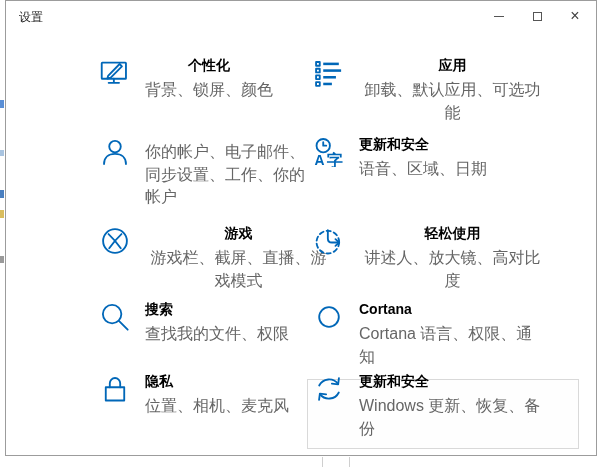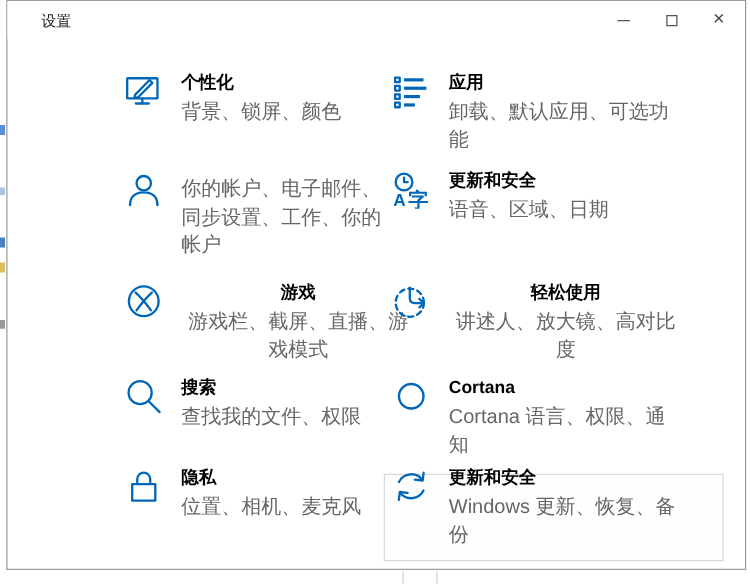--- a/index.html
+++ b/index.html
@@ -6,35 +6,35 @@
   .screen {
     position:relative; width:600px; height:467px; background:#ffffff;
     font-family:"Liberation Sans","DejaVu Sans",sans-serif; overflow:hidden;
   }
   
   .window {
     position:absolute; left:5px; top:0; width:592px; height:456px;
     background:#ffffff; border:1px solid #9c9c9c; box-sizing:border-box;
   }
   .titlebar { position:absolute; top:0; left:0; width:100%; height:30px; background:#fff; }
-  .win-title { position:absolute; left:27px; top:8px; font-size:12px; color:#222; }
+  .win-title { position:absolute; left:13px; top:8px; font-size:12px; color:#222; }
   .controls { position:absolute; top:0; right:2px; height:30px; display:flex; }
   .ctrl { width:38px; height:30px; display:flex; align-items:center; justify-content:center; }
   .glyph-min { display:block; width:10px; height:0; border-top:1px solid #555; }
   .glyph-max { display:block; width:9px; height:9px; border:1px solid #555; box-sizing:border-box; }
   .glyph-close { font-size:16px; color:#444; line-height:1; }
 
   
   .highlight {
     position:absolute; left:301px; top:378px; width:272px; height:70px;
     background:#fefefe; border:1px solid #d9d9d9; box-sizing:border-box;
   }
   .tile { position:absolute; display:flex; align-items:flex-start; width:232px; cursor:default; }
   .c1 { left:94px; } .c2 { left:308px; }
-  .r1 { top:56px; } .r2 { top:135px; } .r3 { top:224px;text-align:center; } .r4 { top:300px; } .r5 { top:372px; }
+  .r1 { top:56px;text-align:center; } .r2 { top:135px; } .r3 { top:224px;text-align:center; } .r4 { top:300px; } .r5 { top:372px; }
   .ticon { width:32px; height:32px; flex:none; margin-top:1px; }
   .ticon svg { width:30px; height:30px; display:block; }
   .ticon svg * { stroke:var(--accent,#0067b8); fill:none; stroke-width:1.6; stroke-linecap:round; stroke-linejoin:round; }
   .ticon svg .fillbar { fill:var(--accent,#0067b8); stroke:none; }
   .ticon svg text { fill:var(--accent,#0067b8); stroke:none; font-family:"Liberation Sans","DejaVu Sans",sans-serif; font-weight:bold; }
   .ttext { margin-left:13px; }
   .ttitle { display:block; font-size:14px; font-weight:600; color:#000; line-height:17px; }
   .tsub { display:block; font-size:16px; color:#666; margin-top:5px; line-height:1.42; max-width:215px; }
   .tile-accounts .tsub { max-width:172px; }
 

